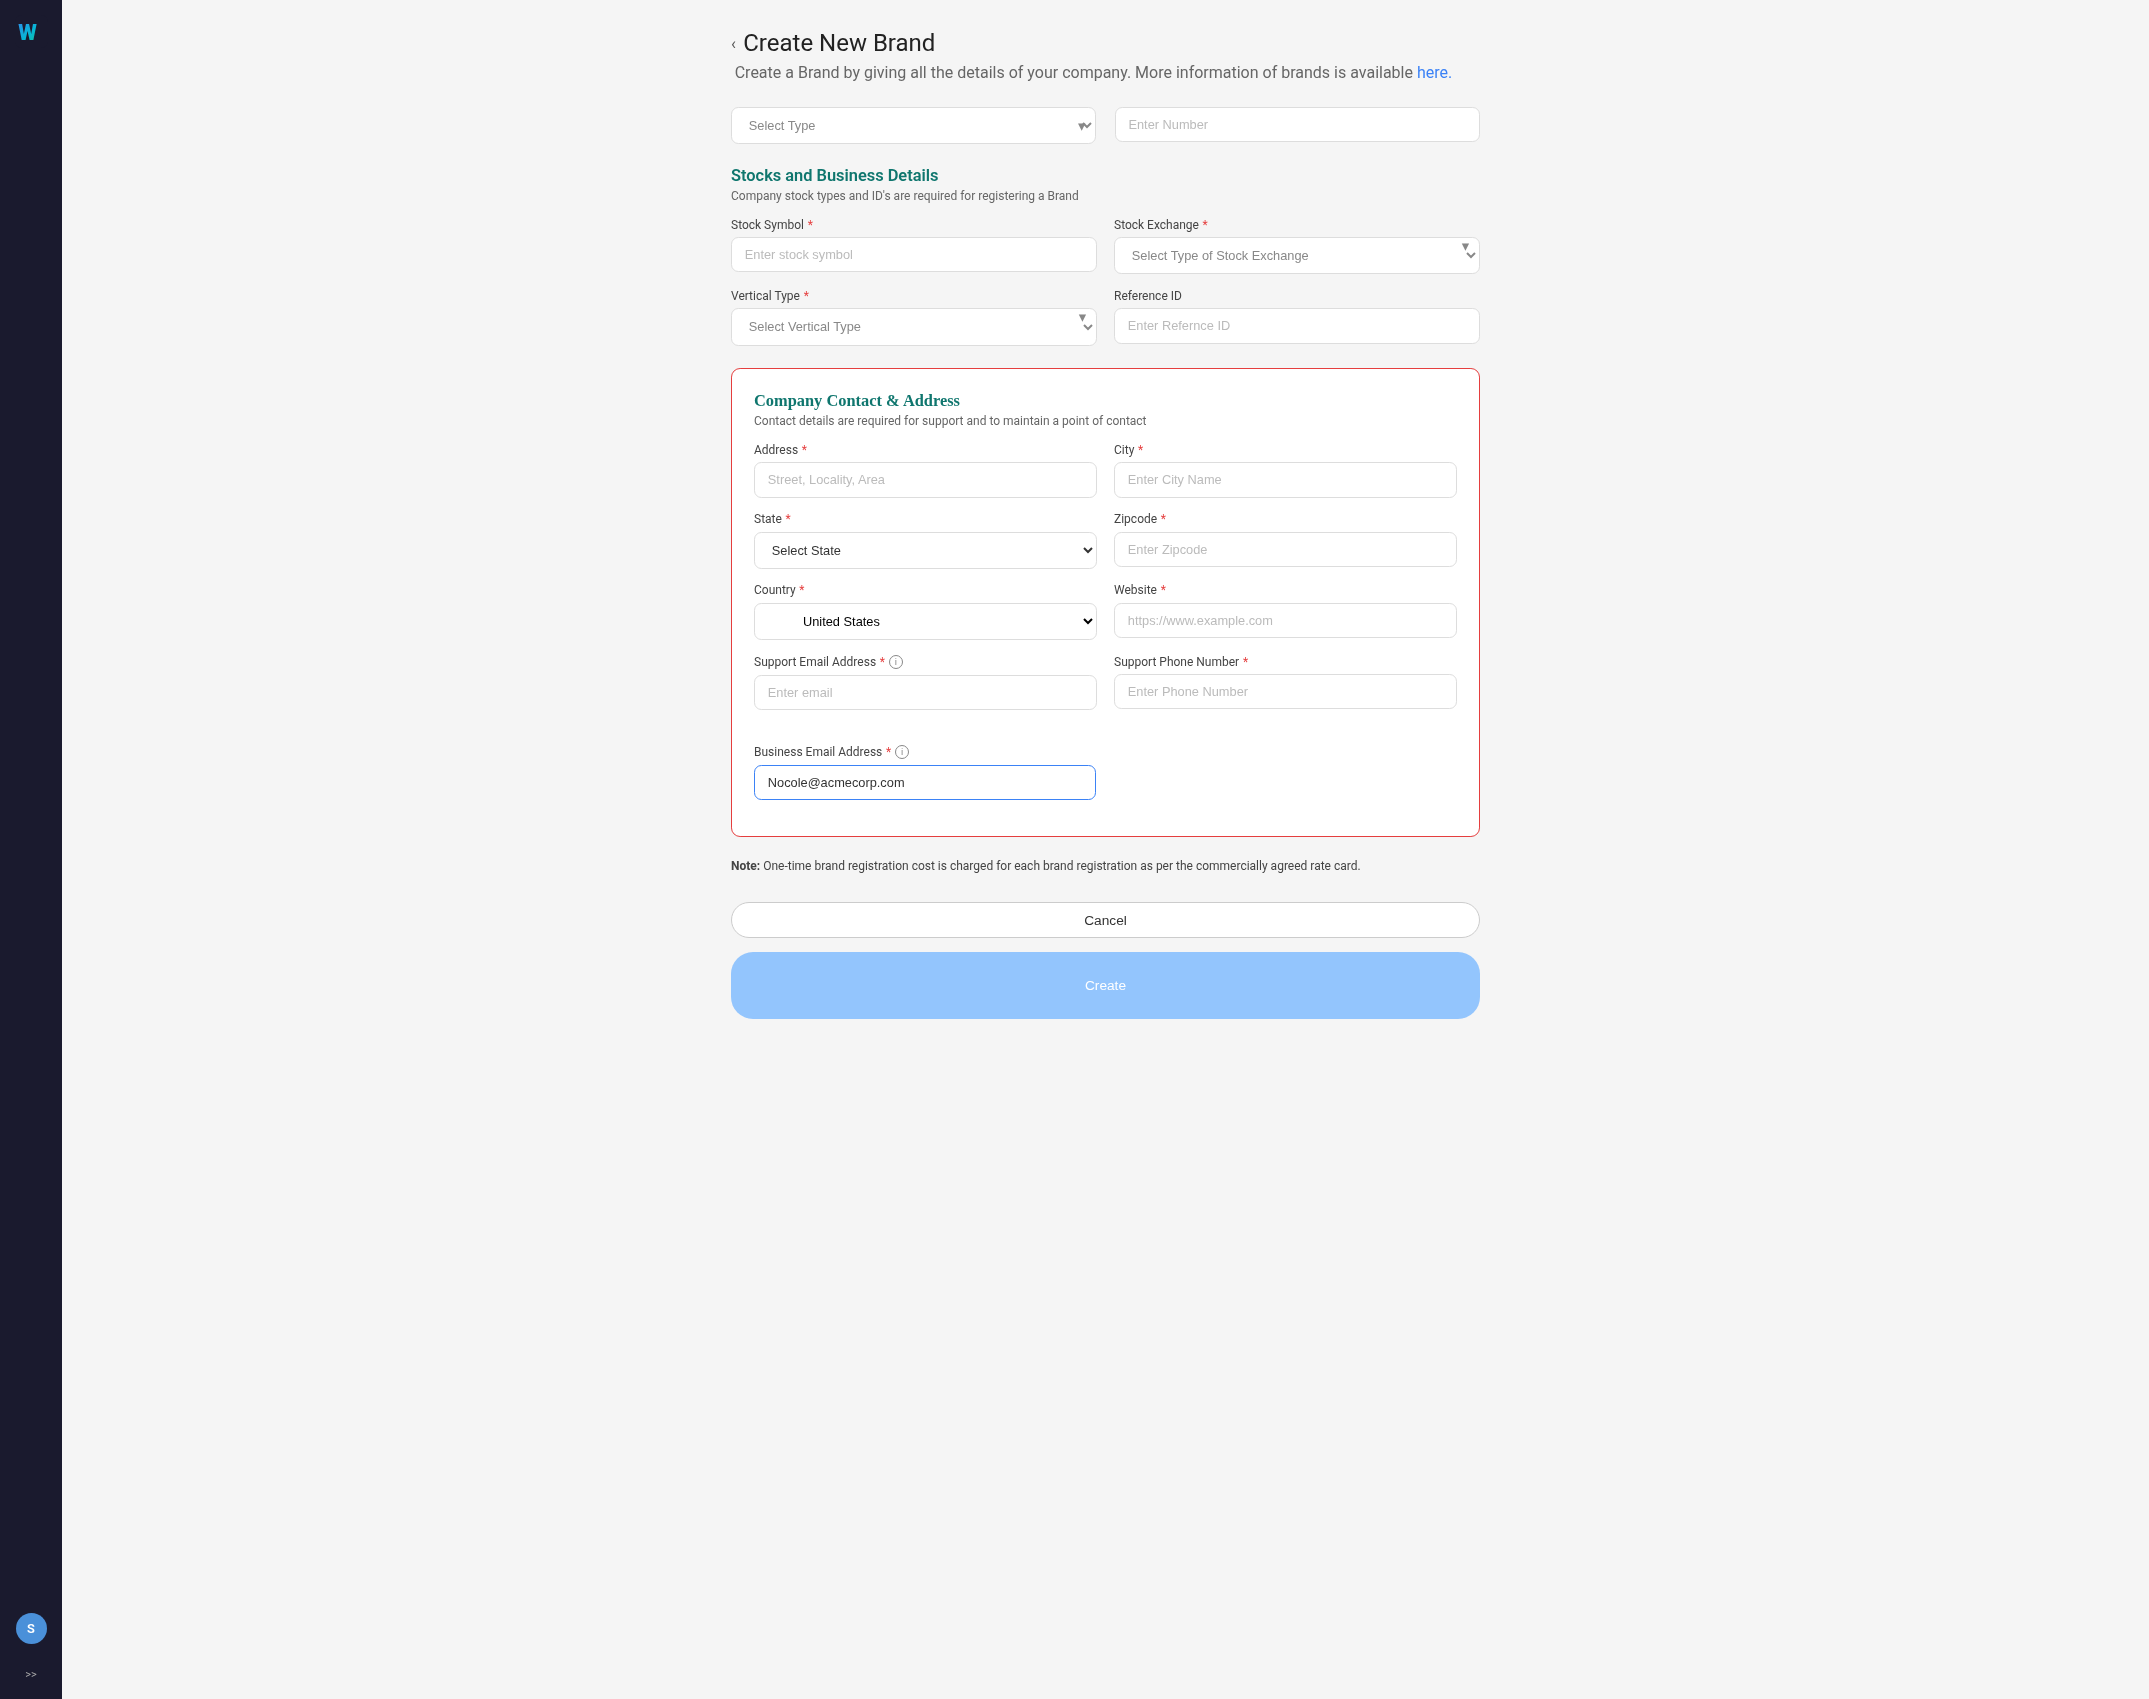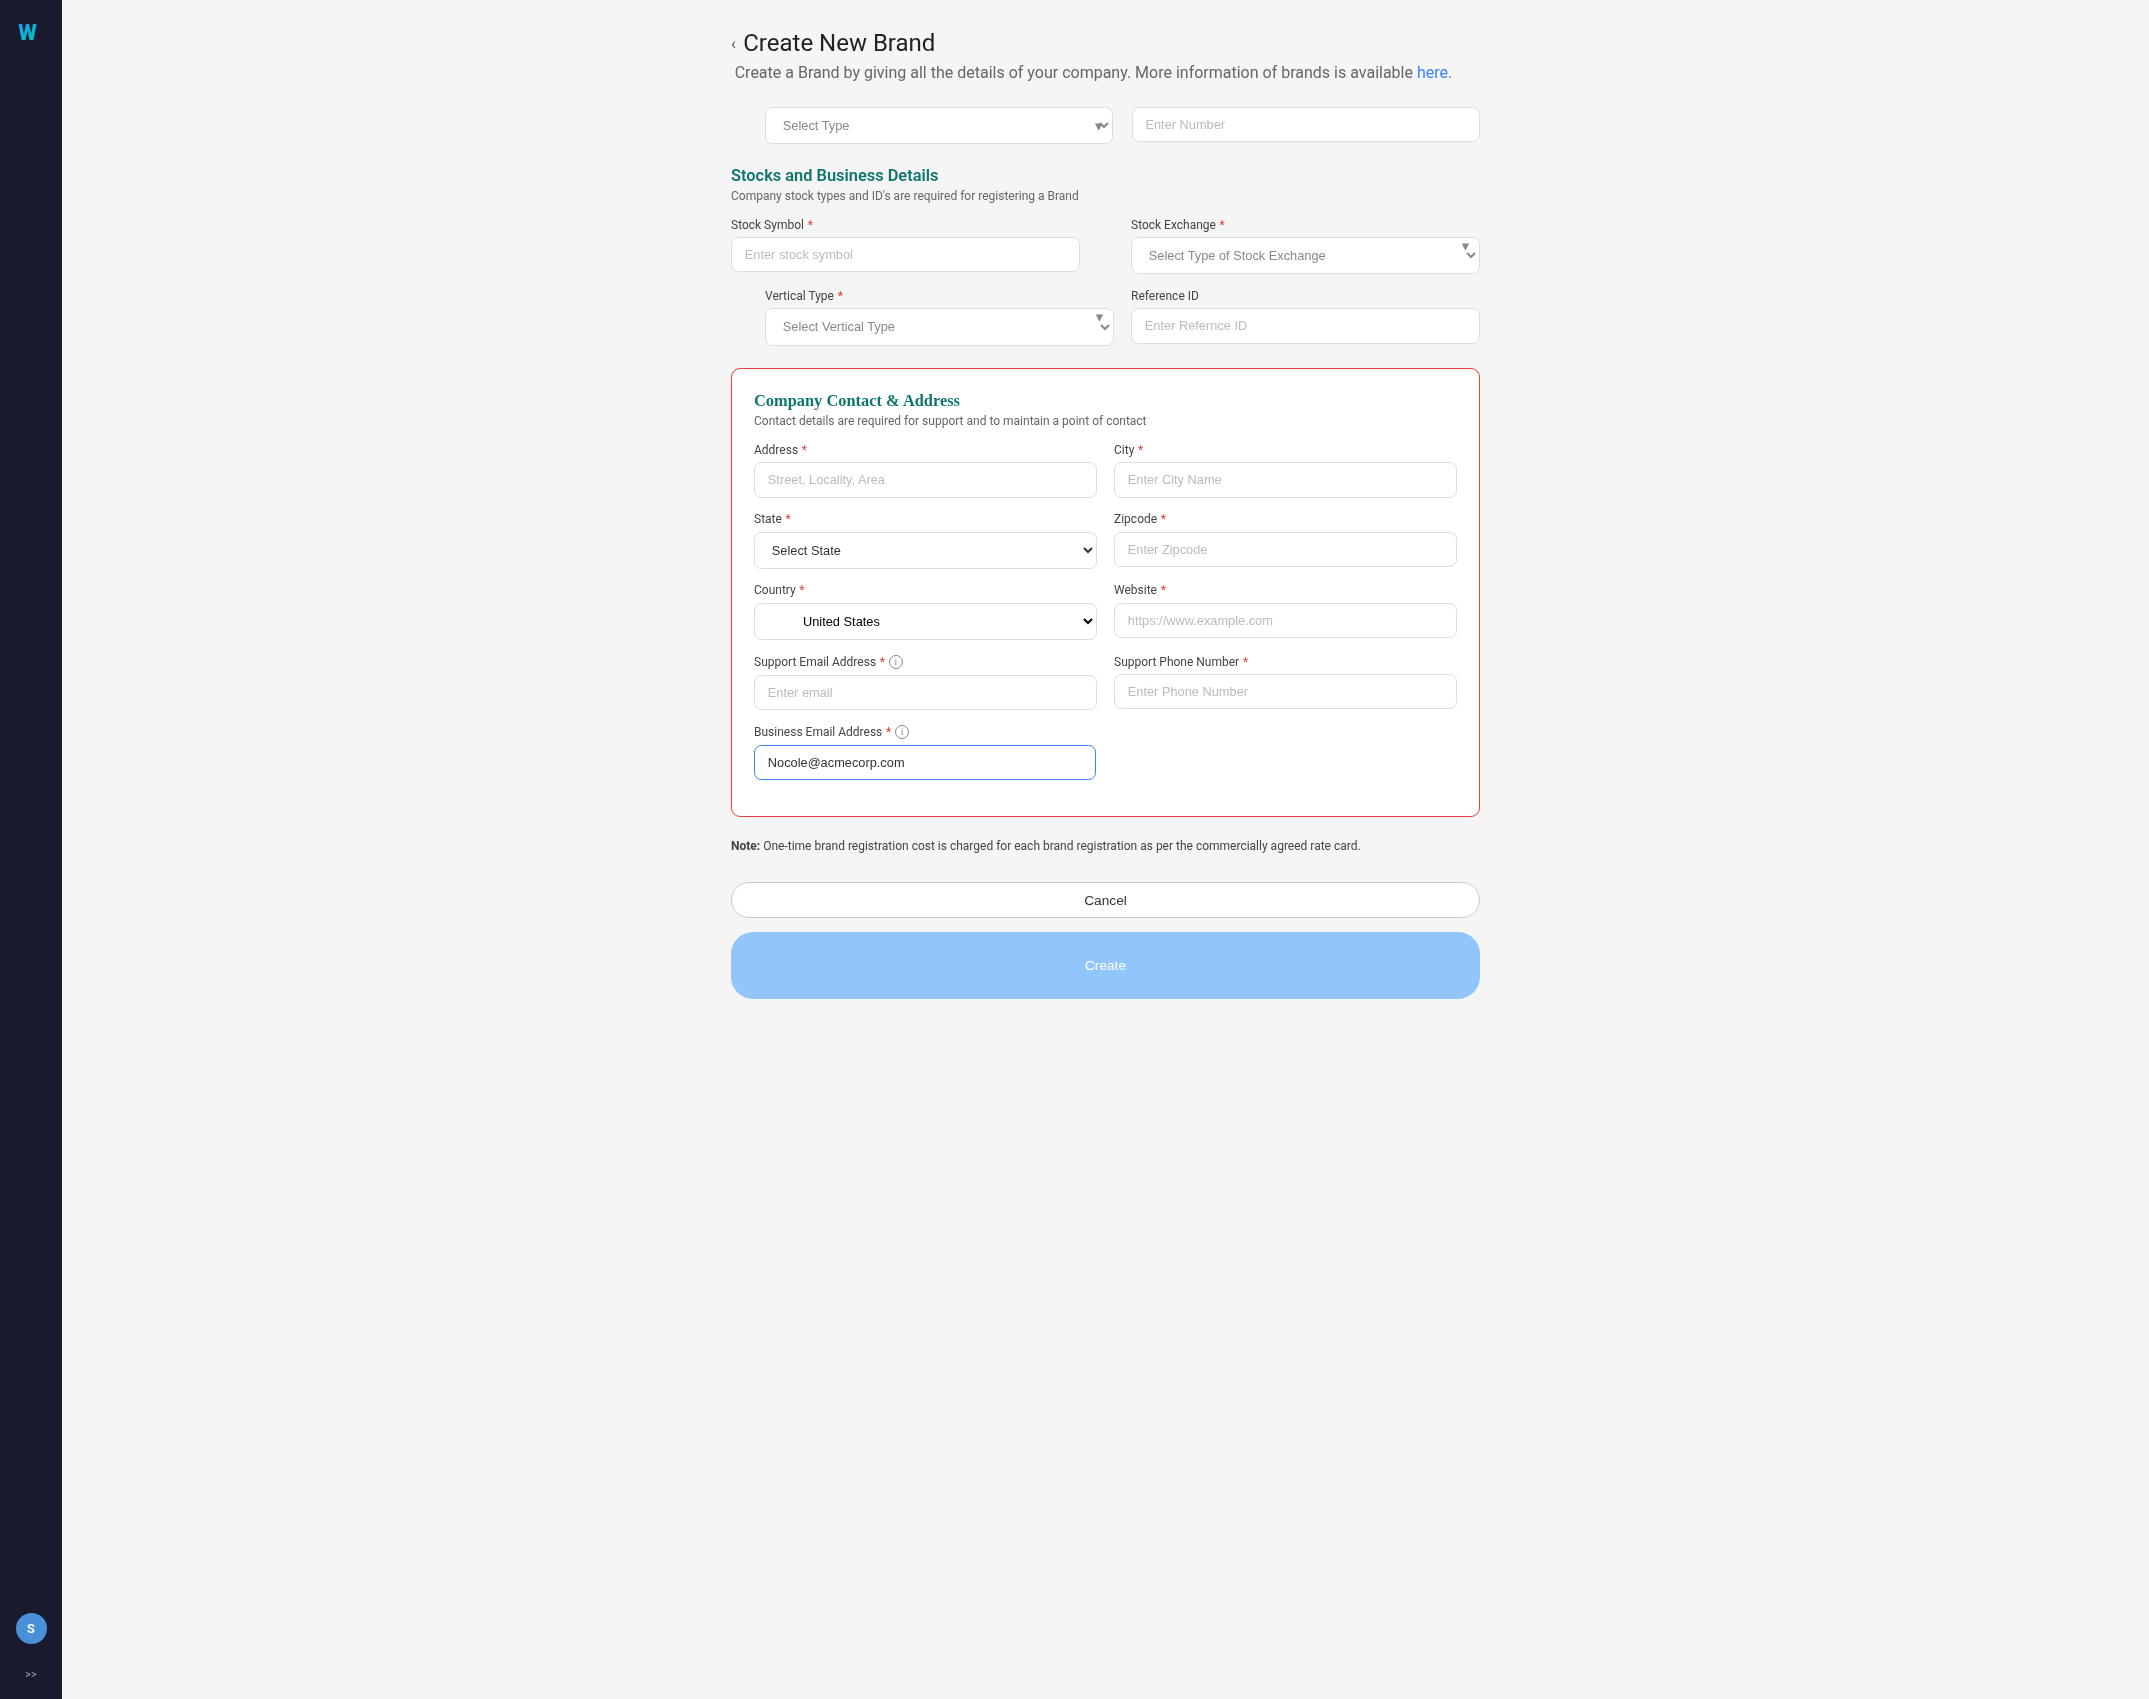--- a/index.html
+++ b/index.html
@@ -107,21 +107,20 @@
       color: #333;
       background: #fff;
       outline: none;
       transition: border-color 0.2s;
     }
     input::placeholder { color: #bbb; }
     select { appearance: auto; color: #888; }
 
     .select-custom {
       position: relative;
-      margin-left: 34px;
     }
     .select-custom select {
       padding-right: 33px;
     }
     .select-custom .chevron {
       position: absolute;
       right: 11px;
       top: 50%;
       transform: translateY(-50%);
       pointer-events: none;
@@ -408,21 +407,21 @@
         <div class="form-col">
           <div class="field-label">
             <span>Support Phone Number</span>
               <span class="required-star">*</span>
           </div>
           <input type="tel" placeholder="Enter Phone Number" style="">
         </div>
       </div>
 
       <div class="form-row">
-        <div class="form-col" style="max-width: calc(50% - 9.1px);">
+        <div class="form-col" style="max-width: calc(50% - 9.1px); margin-top: 20px;">
           <div class="field-label">
             <span>Business Email Address</span>
               <span class="required-star">*</span>
             <span class="info-icon">i</span>
           </div>
           <input type="email" class="business-email-input" style="border-color: rgb(59, 130, 246);" value="Nocole@acmecorp.com">
         </div>
       </div>
     </div>
 

